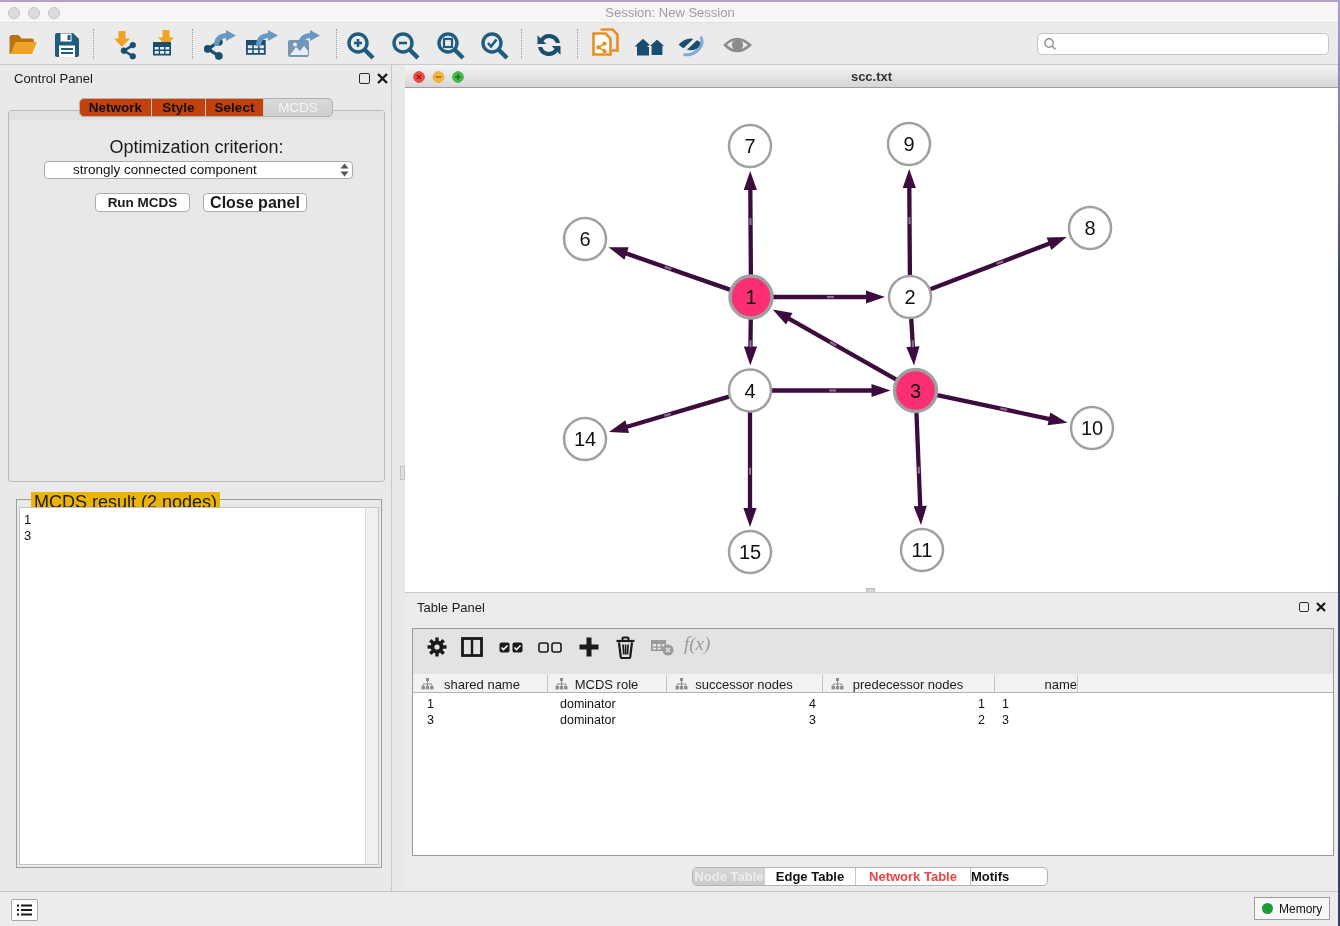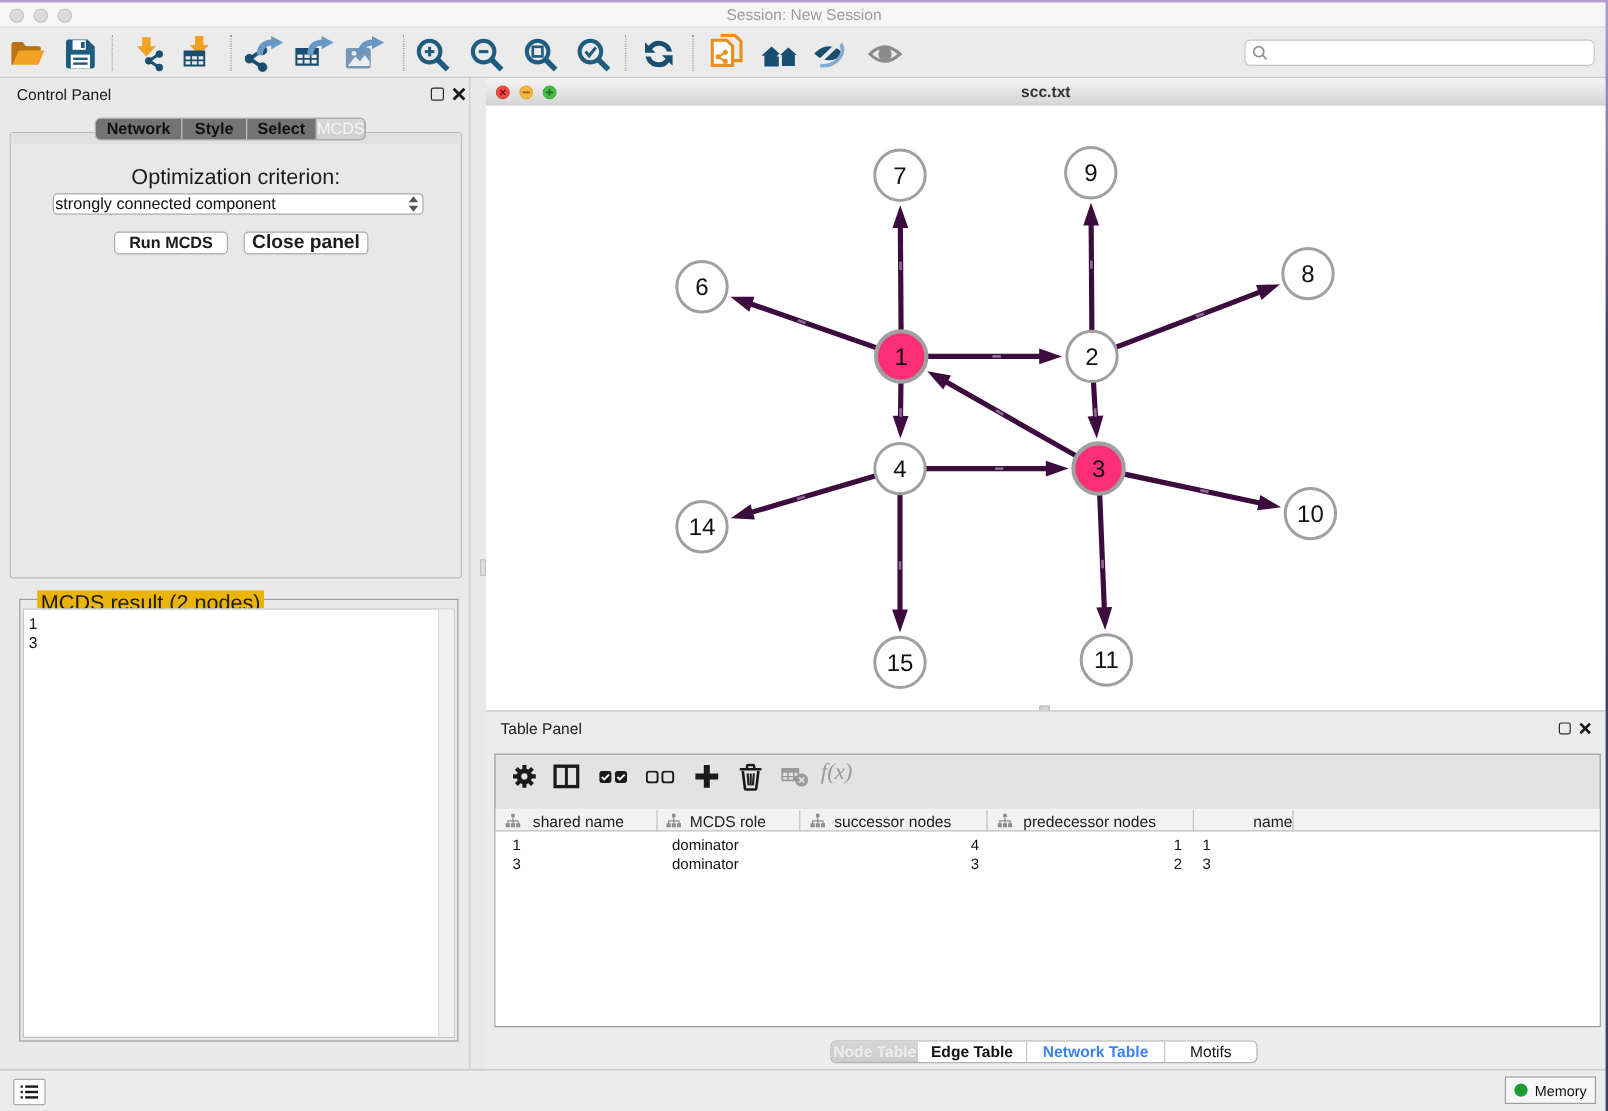--- a/index.html
+++ b/index.html
@@ -137,29 +137,29 @@
 <div class="abs" style="left:0;top:65px;width:392px;height:826px;background:#e9e9e9;border-right:1px solid #c9c9c9"></div>
 <div class="abs" style="left:14px;top:71px;font-size:13px;color:#1c1c1c">Control Panel</div>
 <div class="abs" style="left:359px;top:73px;width:11px;height:11px;border:1.5px solid #2a2a2a;border-radius:2px"></div>
 <svg class="abs" style="left:376px;top:72px" width="13" height="13" viewBox="0 0 13 13">
     <path d="M2 2 L11 11 M11 2 L2 11" stroke="#1a1a1a" stroke-width="2.4"></path>
   </svg>
 
 <div class="abs" style="left:8px;top:110px;width:377px;height:372px;background:#e8e8e8;border:1px solid #bbb;border-radius:3px"></div>
 <div class="abs" style="left:9px;top:111px;width:375px;height:9px;background:#e1e1e1"></div>
 
-<div class="abs" style="left:79px;top:98px;width:226px;height:19px;border:1px solid #b2b2b2;border-radius:5px;background:#737373;overflow:hidden;display:flex">
+<div class="abs" style="left:79px;top:98px;width:254px;height:19px;border:1px solid #b2b2b2;border-radius:5px;background:#c2410c;overflow:hidden;display:flex">
  <div style="width:72px;border-right:1px solid #c6c6c6;text-align:center;font-size:13.5px;font-weight:bold;color:#111;line-height:17px">Network</div>
  <div style="width:54px;border-right:1px solid #c6c6c6;text-align:center;font-size:13.5px;font-weight:bold;color:#111;line-height:17px">Style</div>
  <div style="width:58px;border-right:1px solid #c6c6c6;text-align:center;font-size:13.5px;font-weight:bold;color:#111;line-height:17px">Select</div>
  <div style="flex:1;background:linear-gradient(#d9d9d9,#cfcfcf);text-align:center;font-size:13.5px;font-weight:normal;color:#f4f4f4;line-height:17px">MCDS</div>
 </div>
 
 <div class="abs" style="left:8px;top:137px;width:377px;text-align:center;font-size:18px;color:#1c1c1c">Optimization criterion:</div>
-<div class="abs" style="left:44px;top:161px;width:309px;height:18px;background:#fff;border:1px solid #ababab;border-radius:4px;font-size:13.5px;color:#111;line-height:16px;padding-left:1px">strongly connected component</div>
+<div class="abs" style="left:44px;top:161px;width:309px;height:18px;background:#fff;border:1px solid #ababab;border-radius:4px;font-size:13.5px;color:#111;line-height:16px;padding-left:28px">strongly connected component</div>
 <svg class="abs" style="left:339px;top:163px" width="11" height="14" viewBox="0 0 11 14">
     <path d="M5.5 0.5 L9.5 5.5 L1.5 5.5 Z M5.5 13.5 L9.5 8.5 L1.5 8.5 Z" fill="#555"></path>
   </svg>
 <div class="abs" style="left:95px;top:193px;width:95px;height:19px;background:#fff;border:1px solid #ababab;border-radius:4px;text-align:center;font-size:13.5px;font-weight:bold;color:#1a1a1a;line-height:17px">Run MCDS</div>
 <div class="abs" style="left:203px;top:193px;width:104px;height:19px;background:#fff;border:1px solid #ababab;border-radius:4px;text-align:center;font-size:16px;font-weight:bold;color:#1a1a1a;line-height:17px">Close panel</div>
 
 <div class="abs" style="left:16px;top:499px;width:366px;height:369px;border:1px solid #9d9d9d"></div>
 <div class="abs" style="left:31px;top:492px;background:#eab308;padding:0 3px;font-size:18px;color:#1c1c1c">MCDS result (2 nodes)</div>
 <div class="abs" style="left:19px;top:507px;width:360px;height:358px;background:#fff;border:1px solid #c4c4c4"></div>
 <div class="abs" style="left:365px;top:508px;width:13px;height:356px;background:#f0f0f0;border-left:1px solid #dcdcdc"></div>
@@ -366,22 +366,22 @@
 <div class="abs" style="left:1002px;top:697px;font-size:12.5px;color:#111">1</div>
 <div class="abs" style="left:427px;top:713px;font-size:12.5px;color:#111">3</div>
 <div class="abs" style="left:560px;top:713px;font-size:12.5px;color:#111">dominator</div>
 <div class="abs" style="left:740px;top:713px;width:76px;text-align:right;font-size:12.5px;color:#111">3</div>
 <div class="abs" style="left:910px;top:713px;width:75px;text-align:right;font-size:12.5px;color:#111">2</div>
 <div class="abs" style="left:1002px;top:713px;font-size:12.5px;color:#111">3</div>
 
 <div class="abs" style="left:692px;top:867px;width:356px;height:19px;border:1px solid #b2b2b2;border-radius:5px;background:#fff;overflow:hidden;display:flex">
  <div style="width:72px;background:linear-gradient(#d6d6d6,#cccccc);text-align:center;font-size:13px;font-weight:bold;color:#ededed;line-height:17px">Node Table</div>
  <div style="width:91px;border-right:1px solid #c6c6c6;text-align:center;font-size:13px;font-weight:bold;color:#111;line-height:17px">Edge Table</div>
- <div style="width:115px;border-right:1px solid #c6c6c6;text-align:center;font-size:13px;font-weight:bold;color:#3b82f6;line-height:17px">Network Table</div>
- <div style="flex:1;text-align:center;font-size:13px;font-weight:normal;color:#111;line-height:17px">Motifs</div>
+ <div style="width:115px;border-right:1px solid #c6c6c6;text-align:center;font-size:13px;font-weight:bold;color:#ef4444;line-height:17px">Network Table</div>
+ <div style="flex:1;font-size:13px;font-weight:bold;color:#111;line-height:17px">Motifs</div>
 </div>
 
 <div class="abs" style="left:0;top:891px;width:1340px;height:35px;background:#ececec;border-top:1px solid #c4c4c4"></div>
 <div class="abs" style="left:11px;top:899px;width:27px;height:22px;background:#fdfdfd;border:1px solid #a8a8a8;border-radius:2px"></div>
 <svg class="abs" style="left:17px;top:904px" width="15" height="12" viewBox="0 0 15 12">
  <g fill="#1a1a1a">
       <rect x="0" y="0.5" width="2" height="2"></rect>
       <rect x="4" y="0.5" width="11" height="2"></rect>
  <rect x="0" y="5" width="2" height="2"></rect>
       <rect x="4" y="5" width="11" height="2"></rect>

